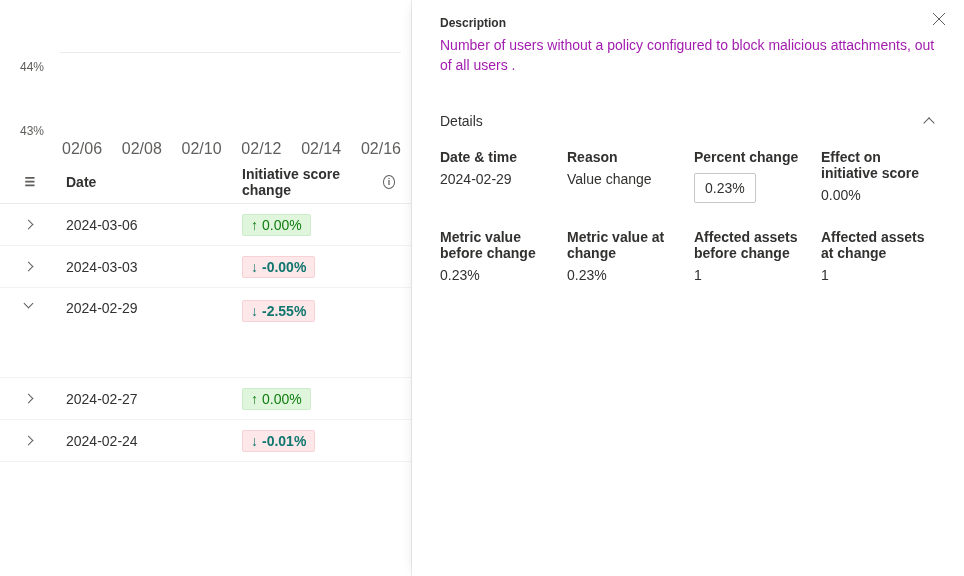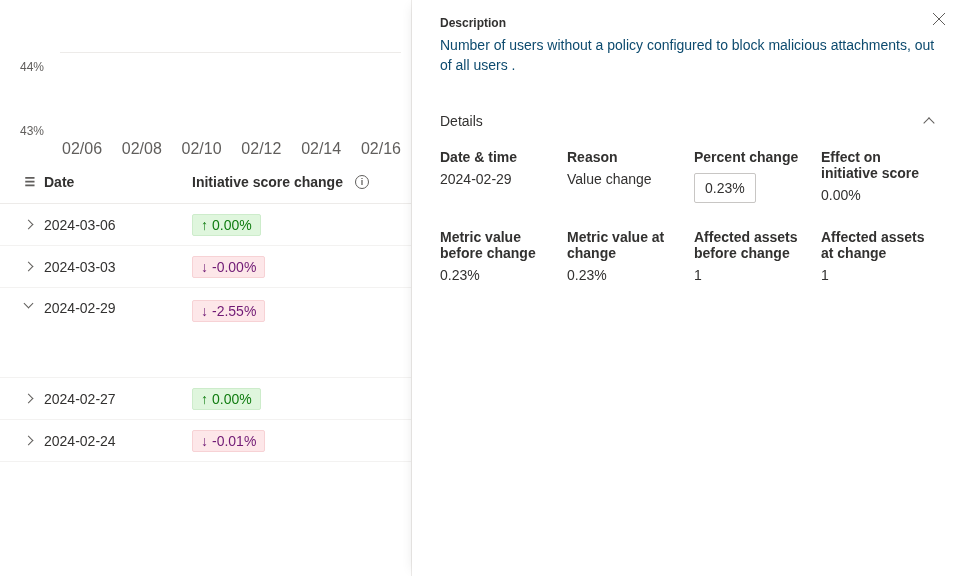--- a/index.html
+++ b/index.html
@@ -10,45 +10,45 @@
   .left{width:412px;height:100%;border-right:1px solid #edebe9;overflow:hidden;}
   .chart{position:relative;height:160px;padding:10px 20px 0 60px;}
   .chart .ytick{position:absolute;left:20px;font-size:12px;color:#605e5c;}
   .chart .yt1{top:60px;}
   .chart .yt2{top:124px;}
   .chart .xaxis{position:absolute;left:62px;right:10px;top:140px;display:flex;justify-content:space-between;font-size:16px;color:#605e5c;}
   .chart .grid{position:absolute;left:60px;right:10px;top:52px;height:1px;background:#edebe9;}
   .table{padding:0 0 0 0;}
   .th-row{display:flex;align-items:center;height:44px;padding:0 16px;border-bottom:1px solid #edebe9;font-weight:600;font-size:14px;}
   .col-icon{width:28px;display:flex;align-items:center;justify-content:center;color:#605e5c;}
-  .col-date{width:148px;}
-  .col-change{flex:1;display:flex;align-items:center;gap:12px;}
+  .col-date{width:148px;margin-left:22px;}
+  .col-change{flex:1;display:flex;align-items:center;gap:12px;margin-left:28px;}
   .info-ic{width:14px;height:14px;border:1px solid #605e5c;border-radius:50%;display:inline-flex;align-items:center;justify-content:center;font-size:9px;color:#605e5c;}
   .row{display:flex;align-items:center;height:42px;padding:0 16px;border-bottom:1px solid #f3f2f1;cursor:pointer;}
   .row.sel{background:#fff;}
   .row.expanded-pad{height:90px;align-items:flex-start;padding-top:12px;}
   .chev{width:12px;height:12px;display:inline-block;position:relative;}
   .chev::before{content:"";position:absolute;width:6px;height:6px;border-right:1.2px solid #605e5c;border-bottom:1.2px solid #605e5c;transform:rotate(-45deg);top:2px;left:1px;}
   .chev.down::before{transform:rotate(45deg);top:0;}
   .pill{display:inline-flex;align-items:center;gap:4px;padding:2px 8px;border-radius:2px;font-size:14px;}
   .pill.up{background:#dff6dd;color:#107c10;border:1px solid #cdeccb;}
-  .pill.down{background:#fde7e9;color:#701a75;border:1px solid #f7d2d5;}
+  .pill.down{background:#fde7e9;color:#0f766e;border:1px solid #f7d2d5;font-weight:bold;}
   .arrow-up::before{content:"↑";}
   .arrow-down::before{content:"↓";}
   .keys-ic{font-size:12px;color:#605e5c;}
 
   
   .panel{flex:1;height:100%;padding:16px 28px 26px 28px;box-shadow:-4px 0 12px -6px rgba(0,0,0,.12);position:relative;overflow:hidden;}
   .close{position:absolute;top:12px;right:18px;cursor:pointer;color:#605e5c;font-size:14px;font-weight:400;}
   .close svg{width:14px;height:14px;}
   .open-link{display:flex;align-items:center;gap:8px;color:#0078d4;margin:72px 0 40px 0;cursor:pointer;font-size:14px;}
   .open-link .circ-chev{width:16px;height:16px;border:1px solid #0078d4;border-radius:50%;display:inline-flex;align-items:center;justify-content:center;}
   .open-link .circ-chev::before{content:"";width:4px;height:4px;border-right:1px solid #0078d4;border-bottom:1px solid #0078d4;transform:rotate(-45deg);margin-left:-1px;}
   .sec-h{font-weight:600;font-size:12px;margin-bottom:6px;}
-  .desc{color:#0c4a6e;line-height:1.4;margin-bottom:38px;}
+  .desc{color:#a21caf;line-height:1.4;margin-bottom:38px;}
   .details-h{display:flex;align-items:center;justify-content:space-between;font-weight:400;margin-bottom:20px;cursor:pointer;}
   .chev-up{width:12px;height:12px;position:relative;}
   .chev-up::before{content:"";position:absolute;width:7px;height:7px;border-right:1.2px solid #605e5c;border-bottom:1.2px solid #605e5c;transform:rotate(-135deg);top:4px;left:1px;}
   .grid2{display:grid;grid-template-columns:1fr 1fr 1fr 1fr;row-gap:26px;column-gap:12px;}
   .lbl{font-weight:600;font-size:14px;margin-bottom:6px;}
   .val{font-size:14px;color:#323130;}
   .tag{display:inline-block;border:1px solid #c8c6c4;background:#fff;padding:6px 10px;border-radius:2px;font-size:14px;margin-top:2px;}
 </style>
 </head>
 <body>

